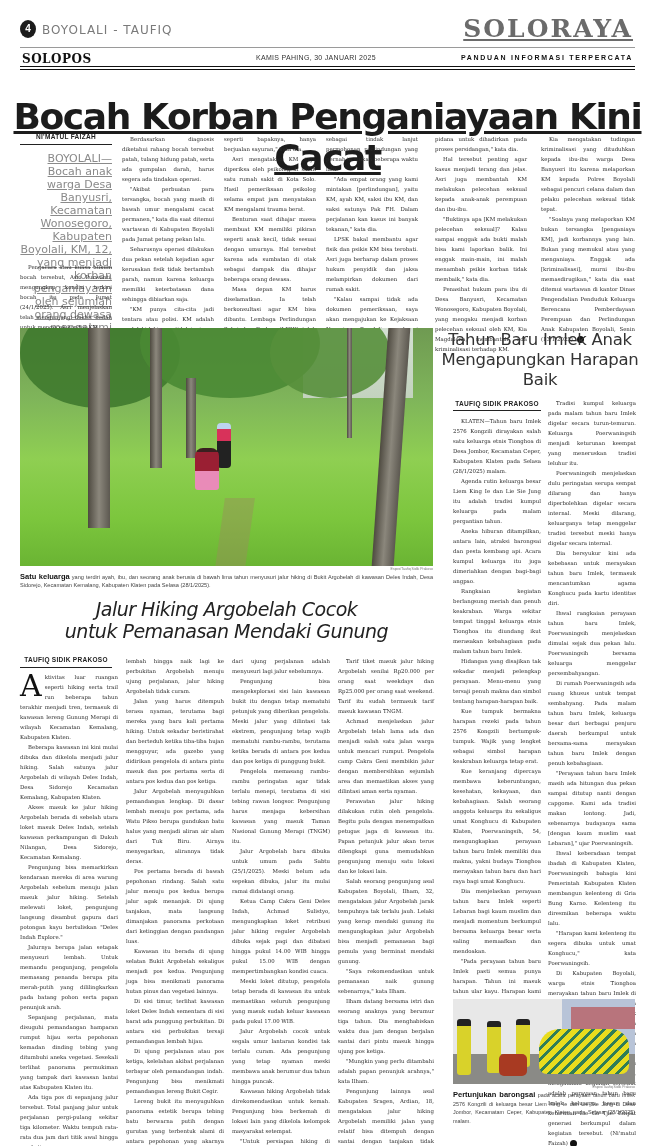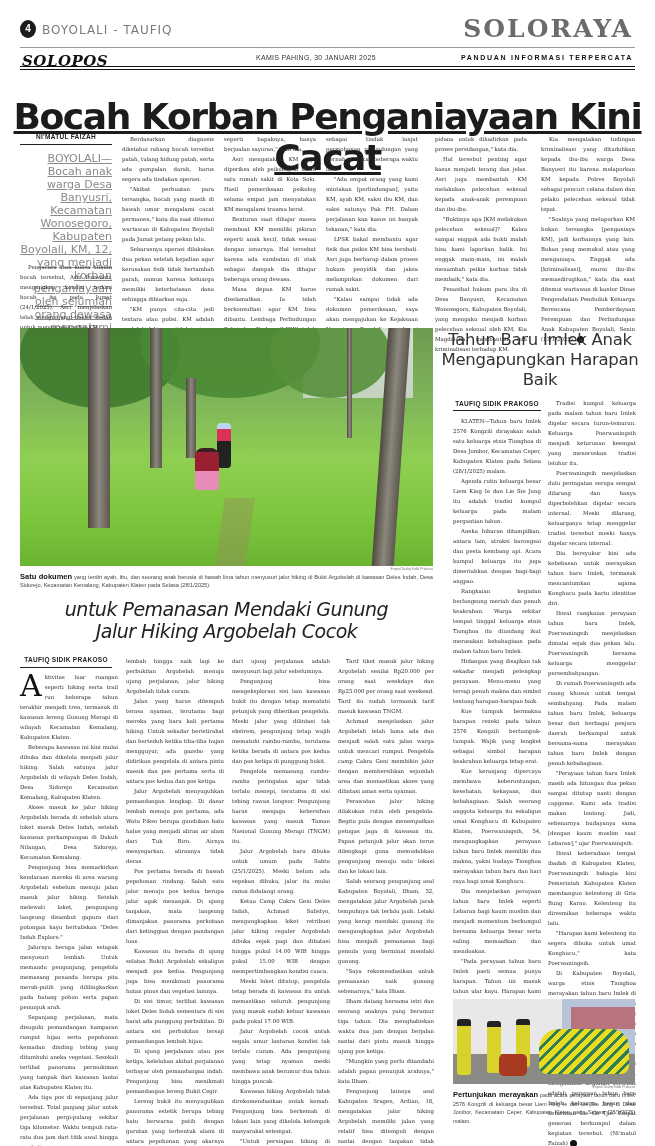--- a/index.html
+++ b/index.html
@@ -5,23 +5,23 @@
   * { box-sizing: border-box; margin: 0; padding: 0; }
   html, body { width: 655px; height: 1146px; background: #fff; overflow: hidden; }
   body { position: relative; font-family: "DejaVu Serif", serif; color: #1a1a1a; }
 
   .abs { position: absolute; }
 
   
   .page-num { left: 20px; top: 20px; width: 16px; height: 18px; border-radius: 50%; background: #1b1b1b; color: #fff;
     font-family: "Liberation Sans", sans-serif; font-weight: bold; font-size: 10px; line-height: 18px; text-align: center; }
   .section { left: 42px; top: 23px; font-family: "DejaVu Sans", sans-serif; font-size: 12px; letter-spacing: 1px; color: #7a7a7a; }
-  .brand { right: 22px; top: 14px; font-family: "DejaVu Serif", serif; font-size: 25px; letter-spacing: 2px; color: #6b6b6b; font-weight: bold; }
+  .brand { right: 22px; top: 14px; font-family: "DejaVu Serif", serif; font-size: 25px; letter-spacing: 2px; color: #6b6b6b; font-weight: bold; text-decoration: underline; }
   .rule-thin { left: 20px; right: 20px; height: 1px; background: #9a9a9a; }
-  .logo { left: 22px; top: 52px; font-family: "DejaVu Serif", serif; font-weight: bold; font-style: italic; font-size: 15px; letter-spacing: 0.5px; color: #111; }
+  .logo { left: 22px; top: 52px; font-family: "DejaVu Serif", serif; font-weight: bold; font-size: 12px; letter-spacing: 0.5px; color: #111; }
   .dateline { left: 256px; top: 54px; font-family: "Liberation Sans", sans-serif; font-size: 7px; color: #333; letter-spacing: 0.3px; }
   .tagline { right: 22px; top: 54px; font-family: "Liberation Sans", sans-serif; font-weight: bold; font-size: 7px; letter-spacing: 1.7px; color: #111; }
   .rule-double { left: 20px; right: 20px; height: 4px; border-top: 1.5px solid #111; border-bottom: 1px solid #111; }
 
   
   .headline { left: 0; width: 655px; top: 96px; text-align: center; font-family: "DejaVu Sans", sans-serif; font-weight: bold;
     font-size: 36px; letter-spacing: -1.4px; color: #1c1c1c; text-decoration: underline; }
 
   .byline { font-family: "Liberation Sans", sans-serif; font-weight: bold; font-size: 6.5px; letter-spacing: 0.3px; color: #222; text-align: center; }
   .byline-rule { height: 1px; background: #222; }
@@ -116,26 +116,26 @@
   <div class="tree" style="left:68px; top:0; width:22px; height:200px;"></div>
   <div class="tree" style="left:130px; top:0; width:12px; height:140px;"></div>
   <div class="tree" style="left:166px; top:50px; width:10px; height:80px;"></div>
   <div class="tree" style="left:360px; top:0; width:22px; height:238px; transform:skewX(-4deg);"></div>
   <div class="tree" style="left:327px; top:0; width:5px; height:110px;"></div>
   <div class="person" style="left:197px; top:95px; width:14px; height:45px; background:linear-gradient(180deg,#bcd4ee 0 14%, #d8325a 14% 40%, #222 40% 100%); border-radius:4px;"></div>
   <div class="person" style="left:175px; top:120px; width:24px; height:42px; background:linear-gradient(180deg,#3a2020 0 10%, #9a1f33 10% 55%, #e98bb8 55% 100%); border-radius:8px 8px 3px 3px;"></div>
 </div>
 <div class="abs photo-credit" style="left:20px; width:413px; top:567px;">Espos/Taufiq Sidik Prakoso</div>
 <div class="abs caption" style="left:20px; width:413px; top:573px;">
-  <b>Satu dokumen</b><span> yang terdiri ayah, ibu, dan seorang anak berusia di bawah lima tahun menyusuri jalur hiking di Bukit Argobelah di kawasan Deles Indah, Desa Sidorejo, Kecamatan Kemalang, Kabupaten Klaten pada Selasa (28/1/2025).</span>
+  <b>Satu keluarga</b><span> yang terdiri ayah, ibu, dan seorang anak berusia di bawah lima tahun menyusuri jalur hiking di Bukit Argobelah di kawasan Deles Indah, Desa Sidorejo, Kecamatan Kemalang, Kabupaten Klaten pada Selasa (28/1/2025).</span>
 </div>
 
 <div class="abs subhead-hiking">
+  <div>Jalur Hiking Argobelah Cocok</div>
   <div>untuk Pemanasan Mendaki Gunung</div>
-  <div>Jalur Hiking Argobelah Cocok</div>
 </div>
 
 <div class="abs byline" style="left:20px; top:656px; width:92px;">TAUFIQ SIDIK PRAKOSO</div>
 <div class="abs byline-rule" style="left:20px; top:667px; width:92px;"></div>
 
 <div class="abs col" style="left:20px; top:672px; width:98px;">
   <p class="noindent"><span class="dropcap">A</span><span>ktivitas luar ruangan seperti hiking serta trail run beberapa tahun terakhir menjadi tren, termasuk di kawasan lereng Gunung Merapi di wilayah Kecamatan Kemalang, Kabupaten Klaten.</span></p>
   <p>Beberapa kawasan ini kini mulai dibuka dan dikelola menjadi jalur hiking. Salah satunya jalur Argobelah di wilayah Deles Indah, Desa Sidorejo Kecamatan Kemalang, Kabupaten Klaten.</p>
   <p>Akses masuk ke jalur hiking Argobelah berada di sebelah utara loket masuk Deles Indah, setelah kawasan perkampungan di Dukuh Nilangan, Desa Sidorejo, Kecamatan Kemalang.</p>
   <p>Pengunjung bisa memarkirkan kendaraan mereka di area warung Argobelah sebelum menuju jalan masuk jalur hiking. Setelah melewati loket, pengunjung langsung disambut gapura dari potongan kayu bertuliskan "Deles Indah Explore."</p>
@@ -211,14 +211,14 @@
   <div style="position:absolute; left:0; top:55px; width:182px; height:30px; background:#8a8a86;"></div>
   <div style="position:absolute; left:4px; top:20px; width:14px; height:56px; background:linear-gradient(180deg,#222 0 12%, #d9d22a 12% 100%); border-radius:3px;"></div>
   <div style="position:absolute; left:34px; top:22px; width:14px; height:52px; background:linear-gradient(180deg,#222 0 12%, #d9d22a 12% 100%); border-radius:3px;"></div>
   <div style="position:absolute; left:63px; top:20px; width:14px; height:48px; background:linear-gradient(180deg,#222 0 12%, #d9d22a 12% 100%); border-radius:3px;"></div>
   <div style="position:absolute; left:46px; top:55px; width:28px; height:22px; background:#a83a22; border-radius:5px;"></div>
   <div style="position:absolute; left:86px; top:30px; width:90px; height:45px; background:repeating-linear-gradient(135deg,#e8dc1e 0 5px,#2f7d58 5px 8px); border-radius:20px 18px 8px 8px;"></div>
   <div style="position:absolute; left:118px; top:8px; width:64px; height:22px; background:#b84040; opacity:.6;"></div>
 </div>
 <div class="abs photo-credit" style="left:453px; width:182px; top:1085px;">Espos/Taufiq Sidik Prakoso</div>
 <div class="abs caption" style="left:453px; width:182px; top:1091px; font-size:5.4px; line-height:8.5px;">
-  <b>Pertunjukan merayakan</b><span> pada acara perayaan tahun baru Imlek 2576 Kongzili di keluarga besar Liem King Ie dan Lie Sie Jung di Desa Jombor, Kecamatam Ceper, Kabupaten Klaten pada Selasa (28/1/2025) malam.</span>
+  <b>Pertunjukan barongsai</b><span> pada acara perayaan tahun baru Imlek 2576 Kongzili di keluarga besar Liem King Ie dan Lie Sie Jung di Desa Jombor, Kecamatam Ceper, Kabupaten Klaten pada Selasa (28/1/2025) malam.</span>
 </div>
 
 </body></html>

